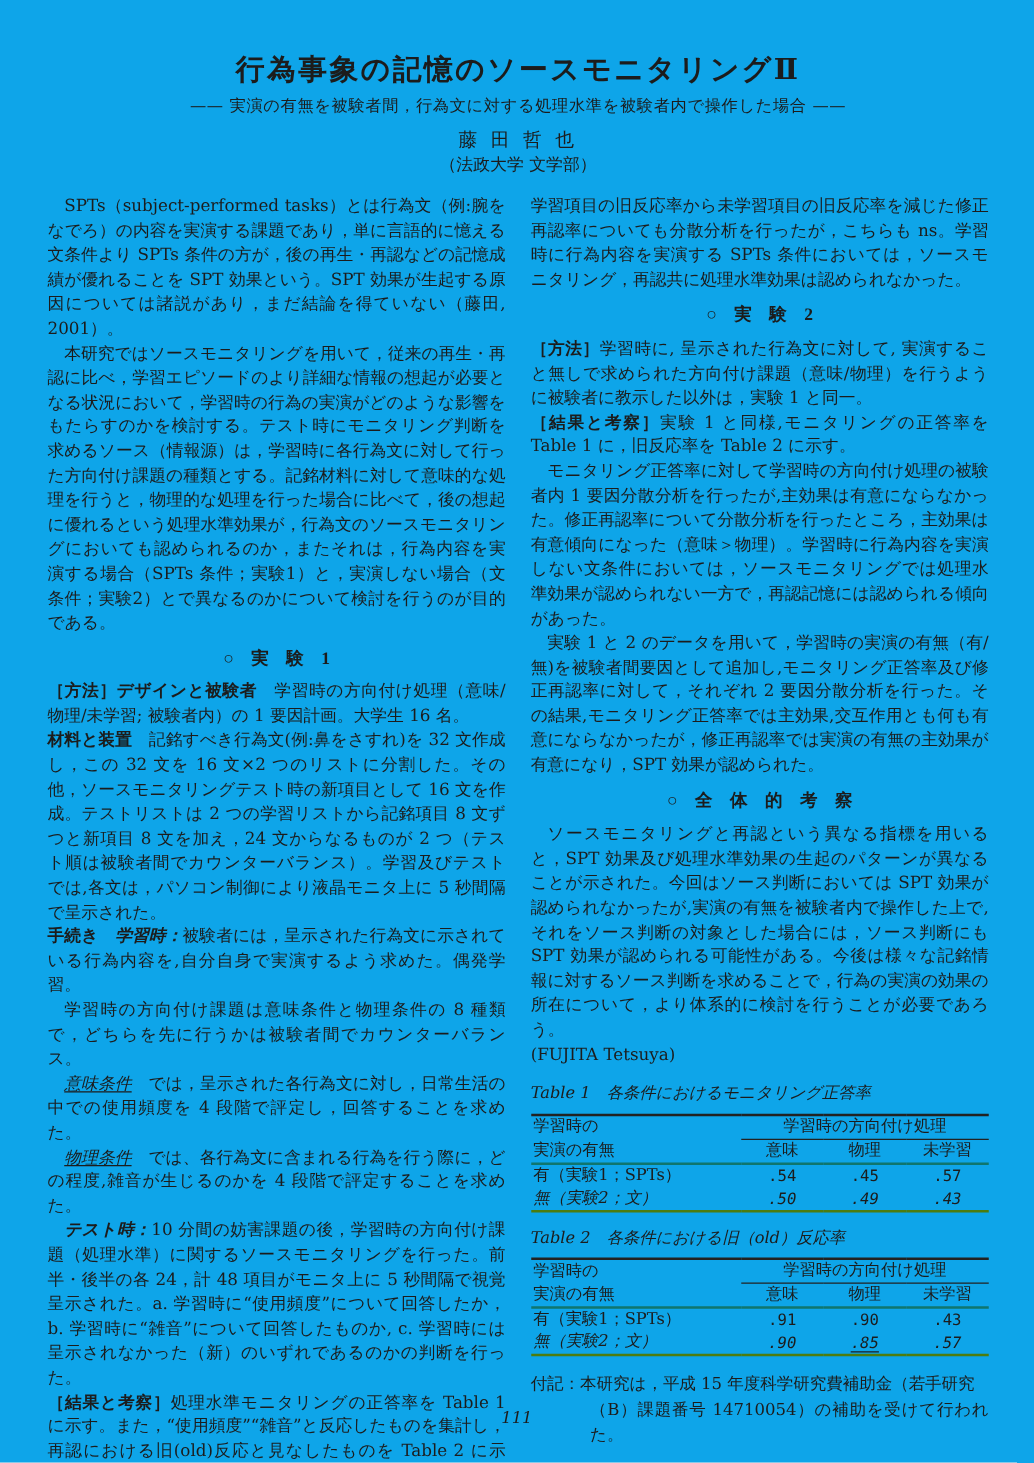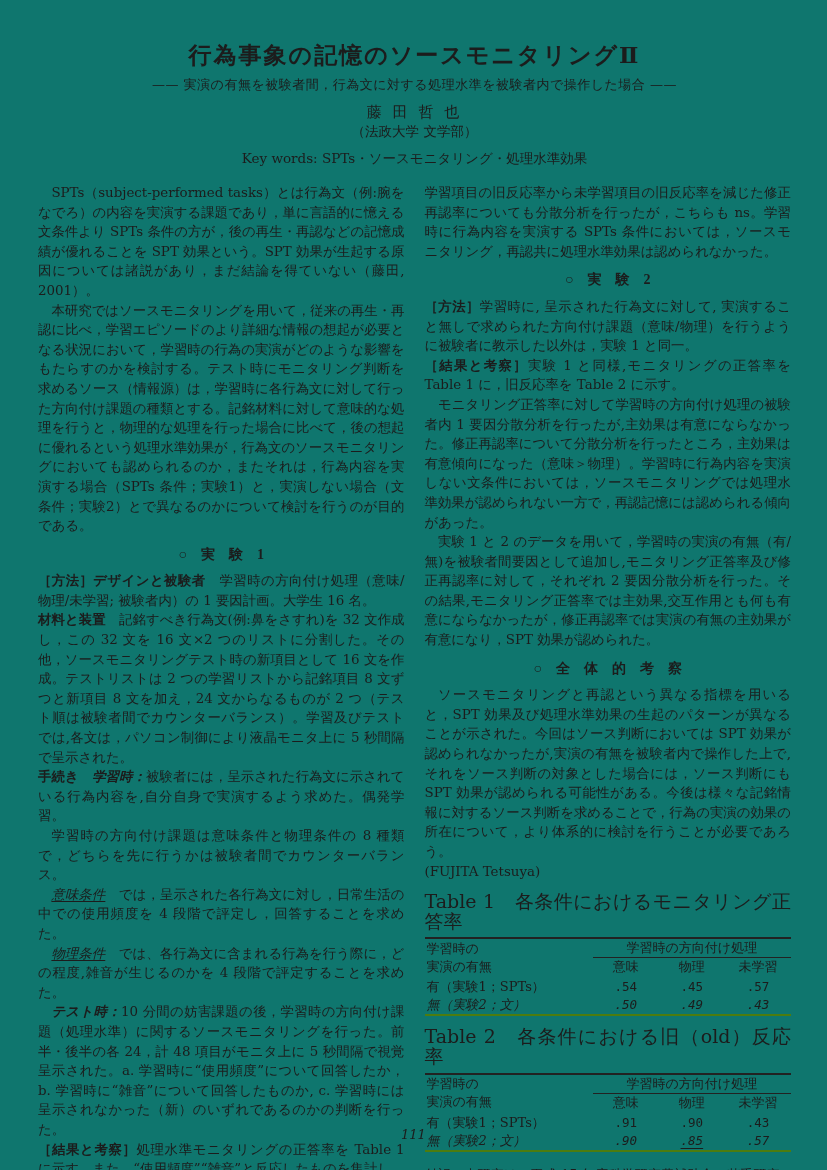--- a/index.html
+++ b/index.html
@@ -1,20 +1,20 @@
 <!DOCTYPE html>
 <html lang="ja"><head>
 <meta charset="utf-8">
 <style>
   html,body { margin:0; padding:0; background:#e8e8e8; }
   .page {
     position:relative;
     width:827px; height:1170px;
     margin:0 auto;
-    background:#0f766e;
+    background:#0ea5e9;
     color:#1c1c1c;
     font-family:"DejaVu Serif","Liberation Serif",serif;
     overflow:hidden;
   }
   .inner { padding:40px 36px 0 38px; }
 
   
   .doc-header { text-align:center; }
   .title { font-size:23px; font-weight:700; letter-spacing:2px; }
   .subtitle { font-size:13px; margin-top:5px; letter-spacing:0.5px; }
@@ -32,21 +32,21 @@
   .bi { font-weight:700; font-style:italic; }
   .iu { font-style:italic; text-decoration:underline; text-underline-offset:2px; }
   .sec-heading {
     text-align:center; font-weight:700; font-size:14px;
     font-family:Liberation Serif, serif;
     margin:9px 0 7px;
   }
   .sig { text-align:left; padding-right:8px; }
 
   
-  .tbl-caption { margin-top:11px; font-size:19px; }
+  .tbl-caption { margin-top:11px; font-size:13px;font-style:italic; }
   table.dtable { border-collapse:collapse; width:100%; margin-top:6px; font-size:13px; border-top:2px solid #222; }
   table.dtable td { padding:0 2px; line-height:18px; }
   td.spanhead { border-bottom:1px solid #222; text-align:center; }
   tr.subhead td { border-bottom:2px solid #0f766e; }
   tr.subhead td.ch { text-align:center; }
   tr.lastrow td { border-bottom:2px solid #4d7c0f;font-style:italic; }
   td.rl { padding-left:6px; }
   td.num {
     font-family:"DejaVu Sans Mono","Liberation Mono",monospace;
     text-align:center; font-size:12.5px;
@@ -67,21 +67,20 @@
 <body>
 
 <div class="page">
   <div class="inner">
 
     <header class="doc-header">
       <div class="title">行為事象の記憶のソースモニタリングⅡ</div>
       <div class="subtitle">—— 実演の有無を被験者間，行為文に対する処理水準を被験者内で操作した場合 ——</div>
       <div class="author">藤 田 哲 也</div>
       <div class="affiliation">（法政大学 文学部）</div>
-      <div class="keywords">Key words: SPTs・ソースモニタリング・処理水準効果</div>
     </header>
 
     <div class="columns">
 
       <div class="col">
         <p class="indent">SPTs（subject-performed tasks）とは行為文（例:腕をなでろ）の内容を実演する課題であり，単に言語的に憶える文条件より SPTs 条件の方が，後の再生・再認などの記憶成績が優れることを SPT 効果という。SPT 効果が生起する原因については諸説があり，まだ結論を得ていない（藤田, 2001）。</p>
         <p class="indent">本研究ではソースモニタリングを用いて，従来の再生・再認に比べ，学習エピソードのより詳細な情報の想起が必要となる状況において，学習時の行為の実演がどのような影響をもたらすのかを検討する。テスト時にモニタリング判断を求めるソース（情報源）は，学習時に各行為文に対して行った方向付け課題の種類とする。記銘材料に対して意味的な処理を行うと，物理的な処理を行った場合に比べて，後の想起に優れるという処理水準効果が，行為文のソースモニタリングにおいても認められるのか，またそれは，行為内容を実演する場合（SPTs 条件；実験1）と，実演しない場合（文条件；実験2）とで異なるのかについて検討を行うのが目的である。</p>
 
         <div class="sec-heading">○　実　験　1</div>
 

